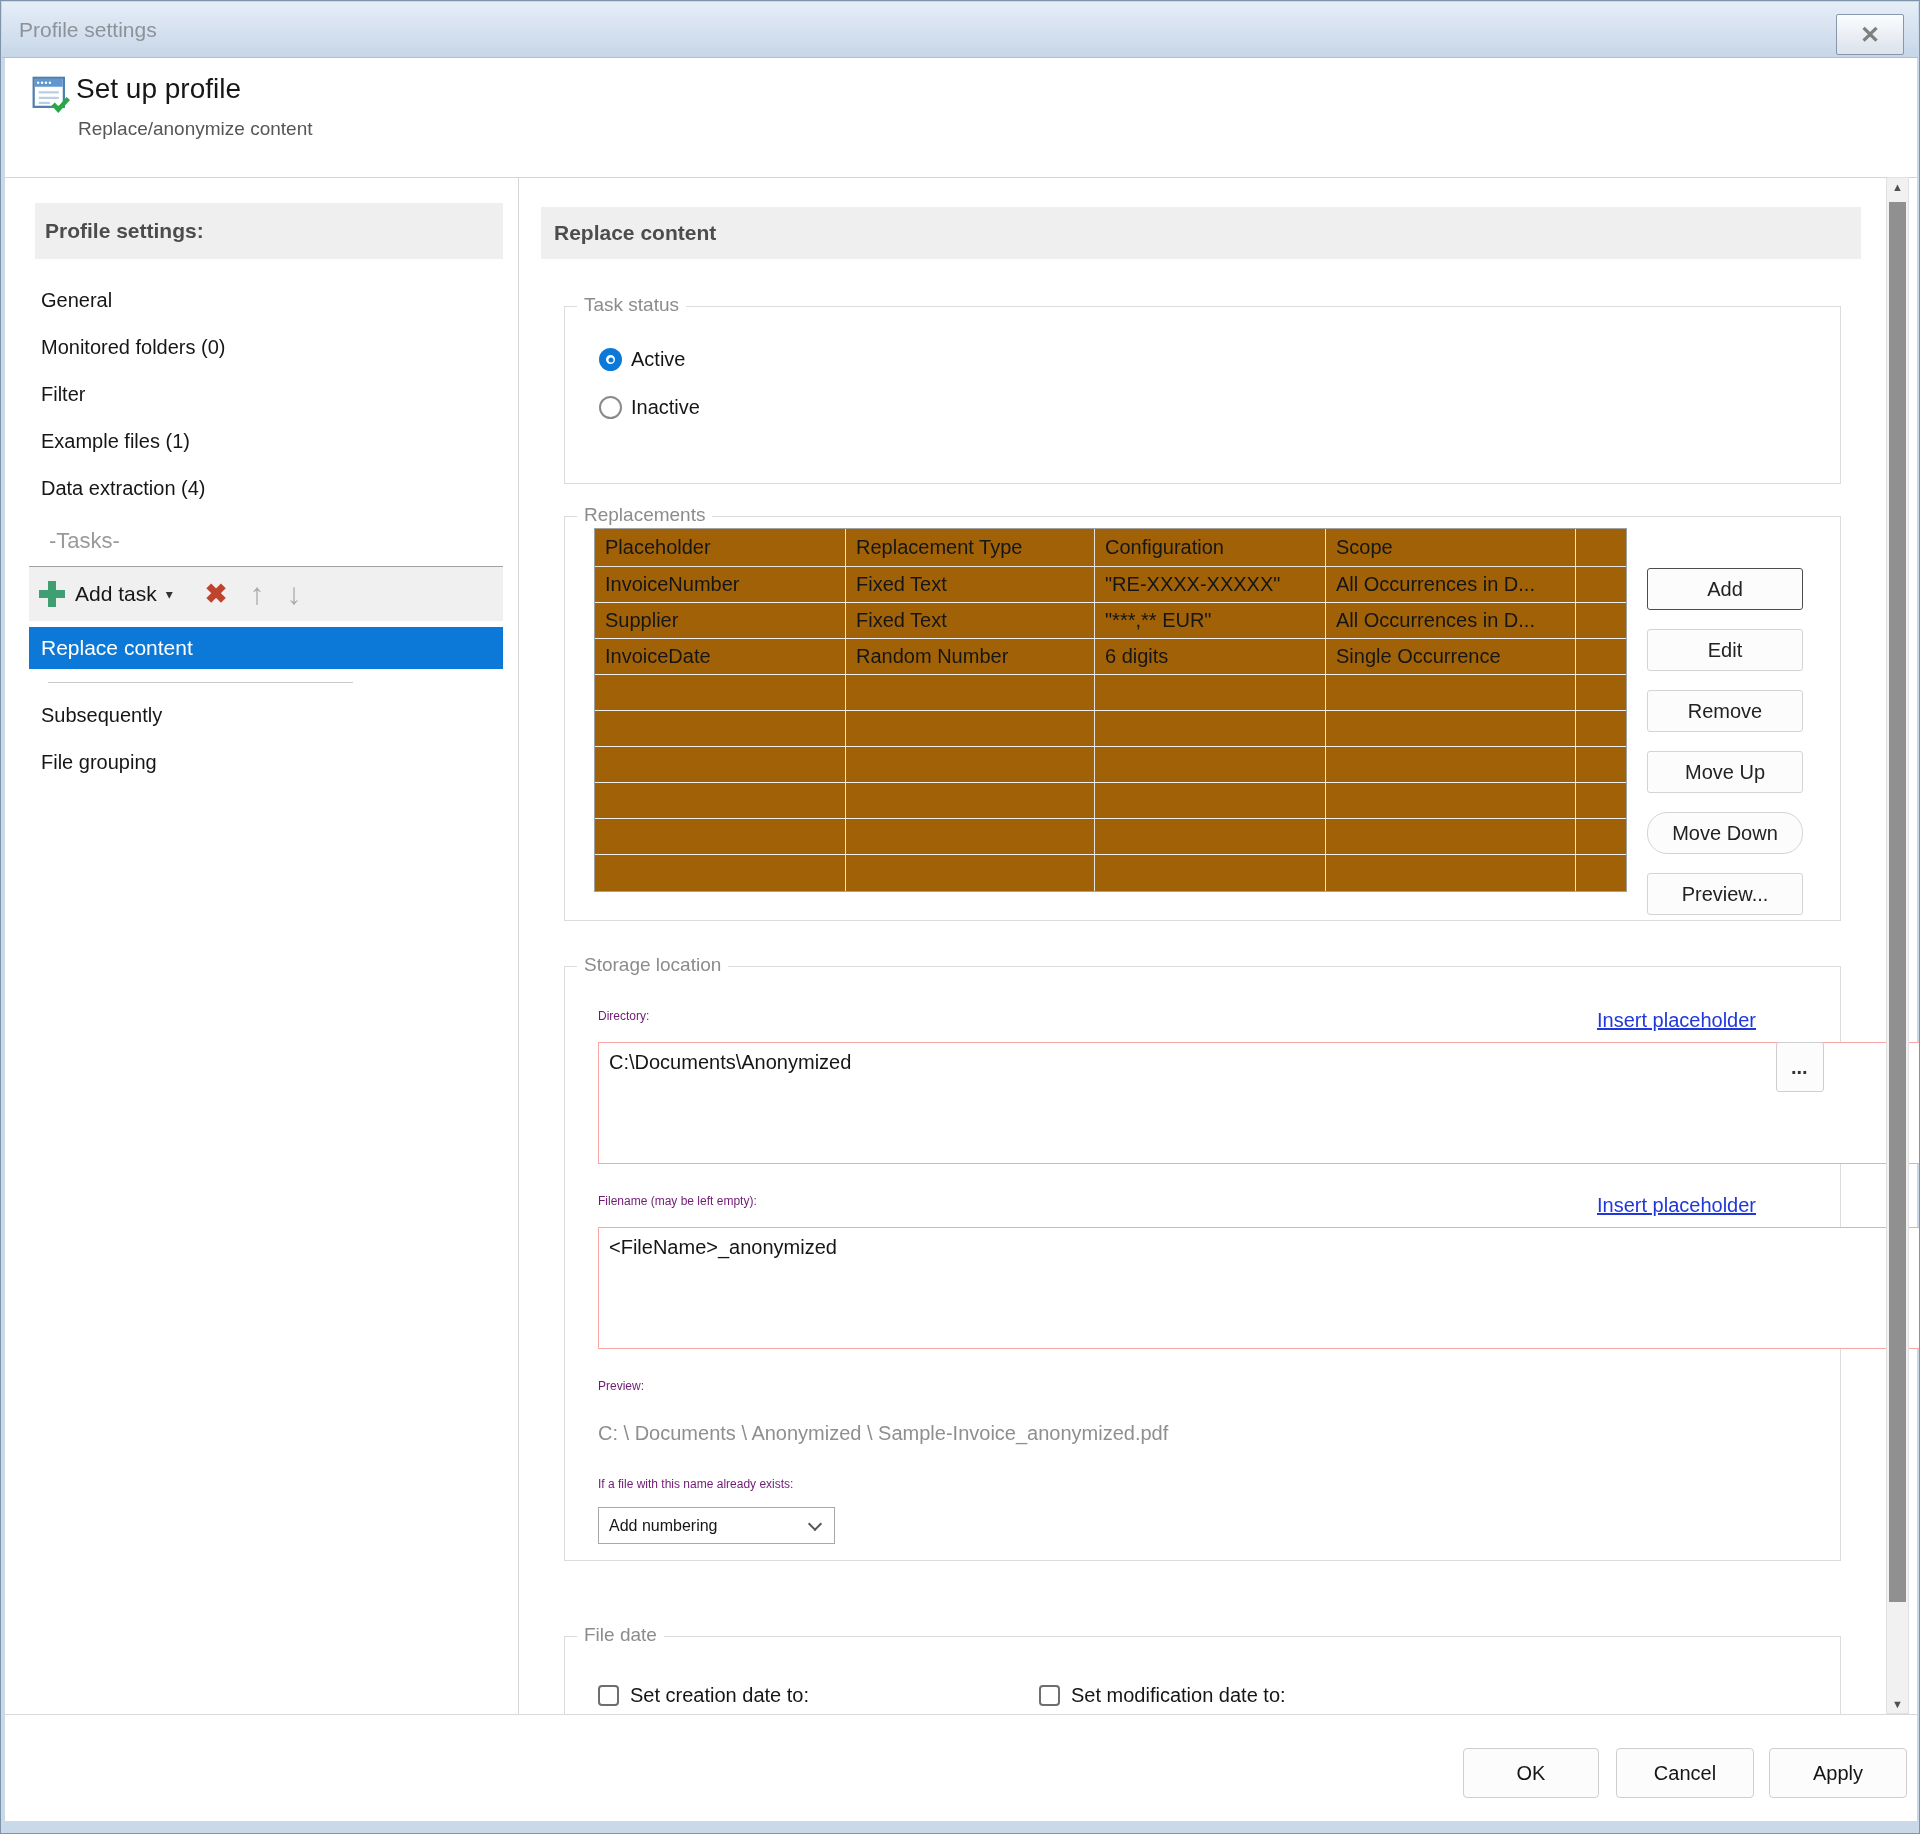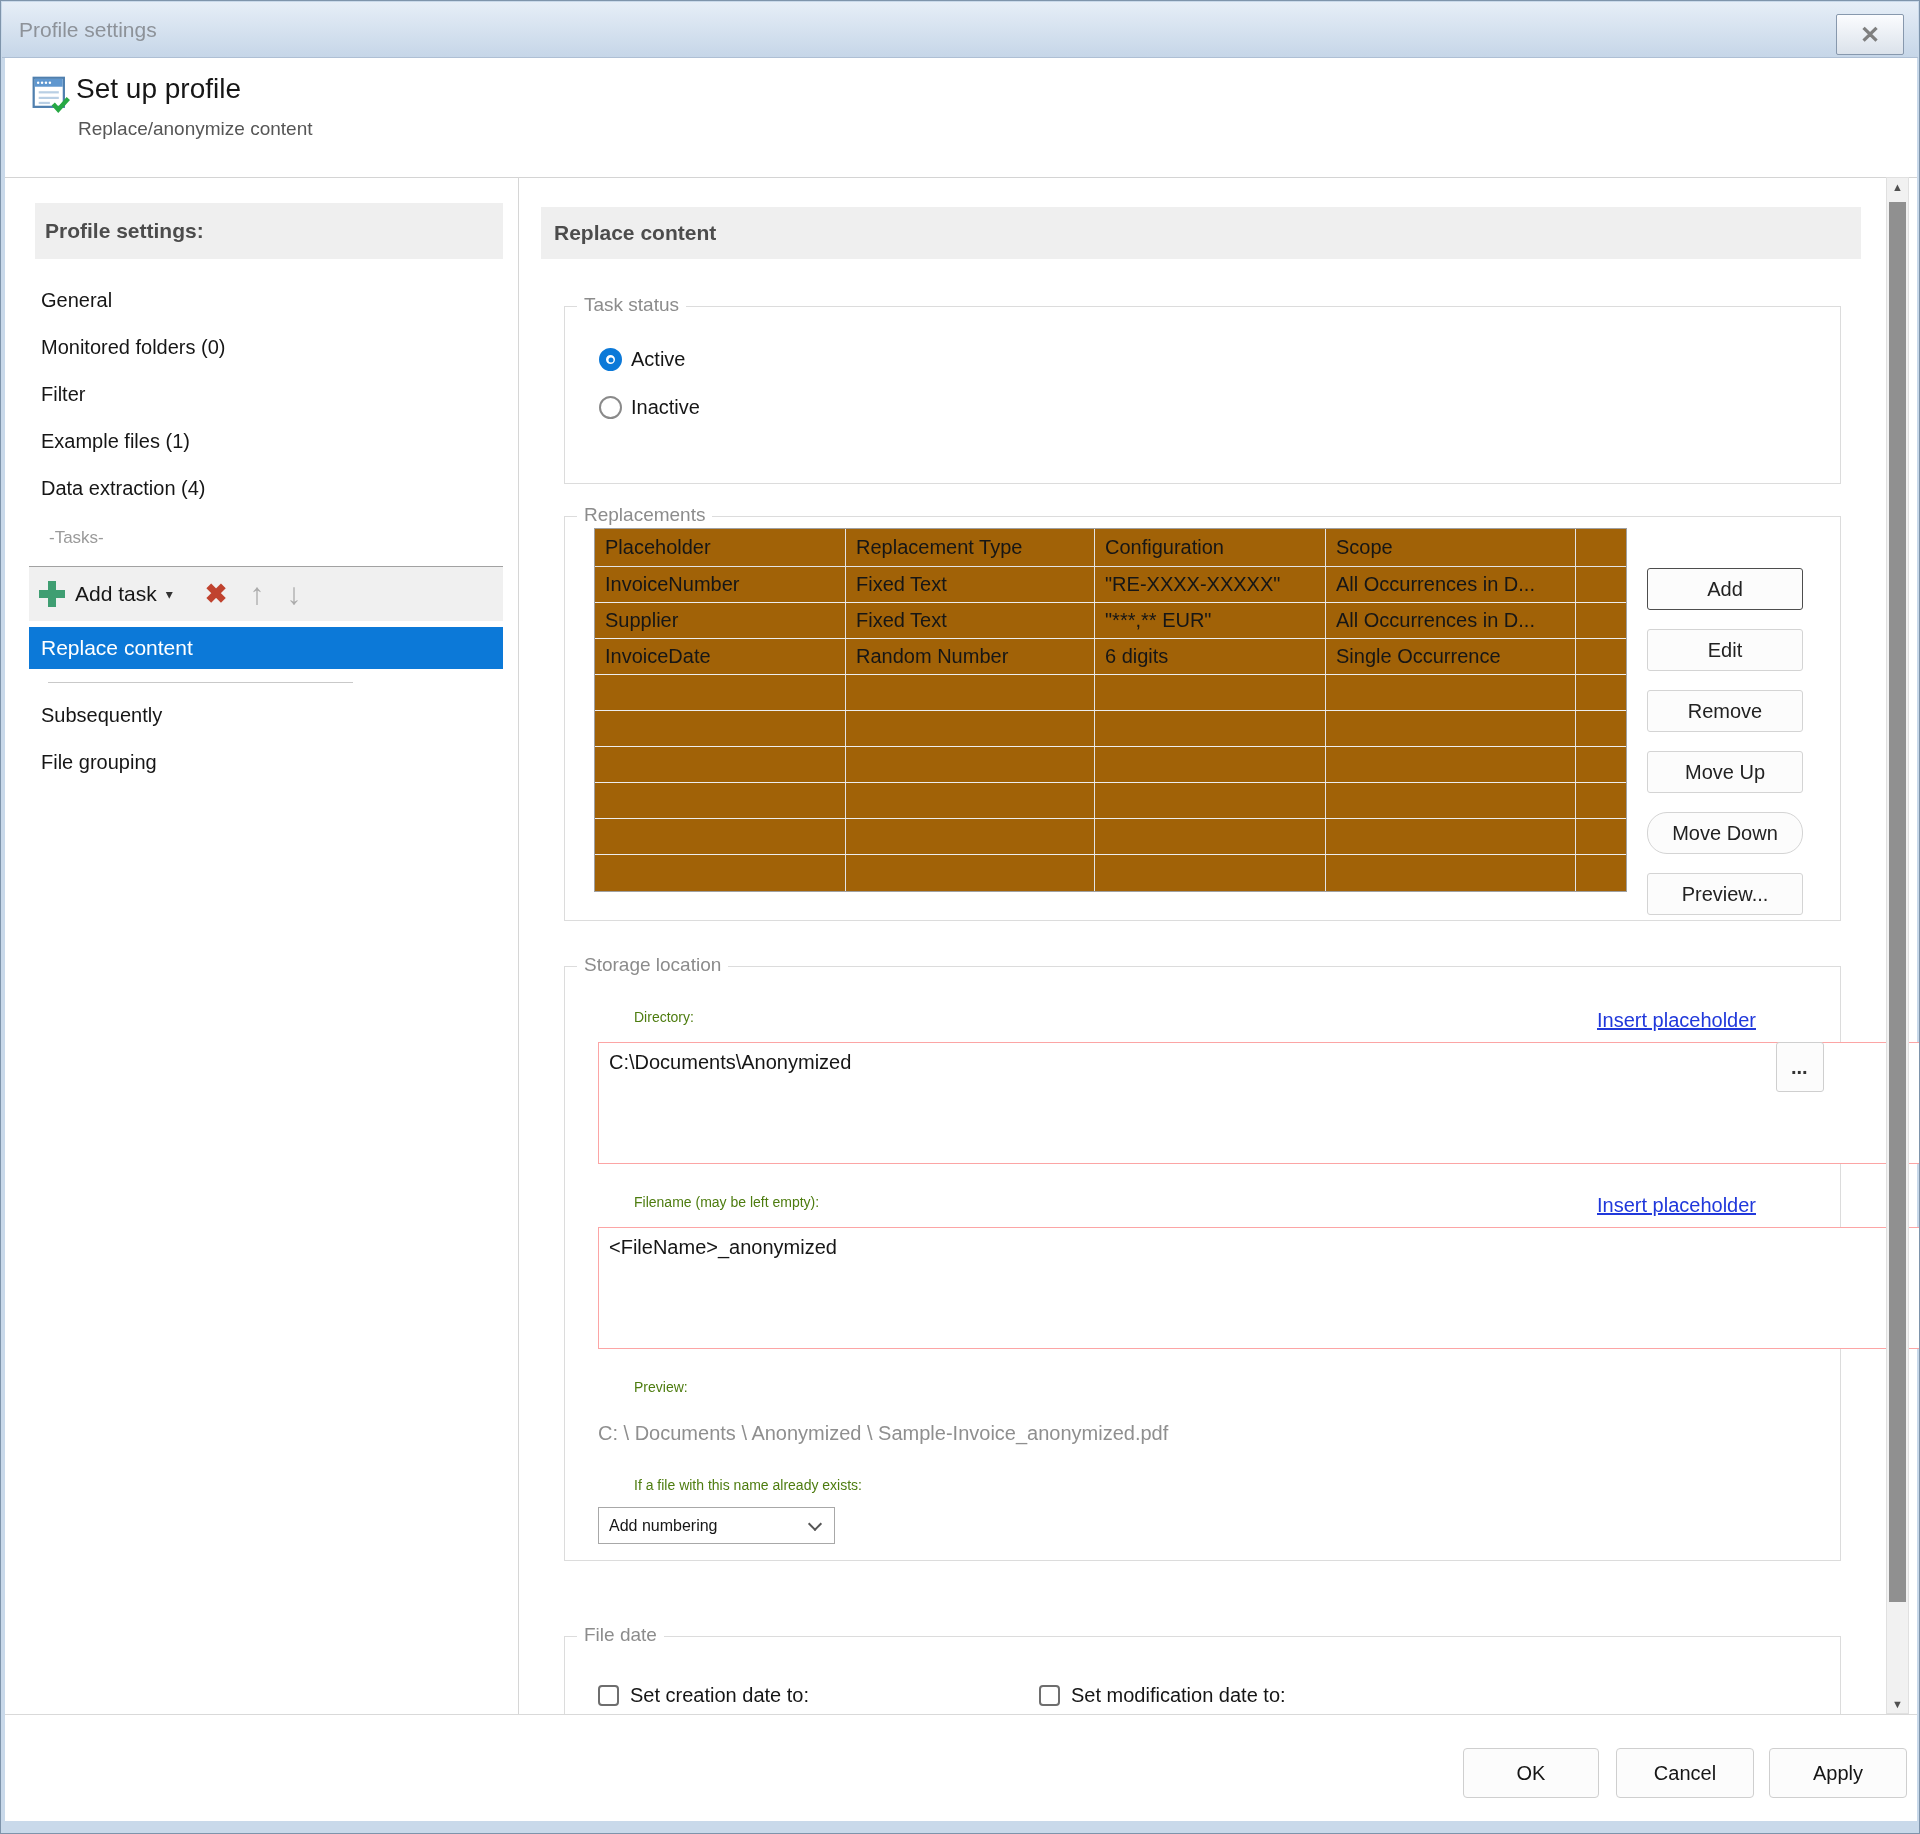--- a/index.html
+++ b/index.html
@@ -23,21 +23,21 @@
   .hdr-title { left:71px; top:15px; font-size:28px; color:#161616; }
   .hdr-sub   { left:73px; top:60px; font-size:19px; color:#565656; }
   .hdr-sep   { left:0; top:119px; width:1912px; height:1px; background:#d4d4d4; }
 
   
   .sb-head { left:30px; top:145px; width:468px; height:56px; background:#efefef;
              display:flex; align-items:center; padding-left:10px;
              font-size:21px; font-weight:bold; color:#4c4c4c; }
   .sb-item { left:30px; width:468px; height:40px; display:flex; align-items:center;
              padding-left:6px; font-size:20px; color:#161616; cursor:default; }
-  .sb-tasks-label { left:44px; top:470px; font-size:17px; color:#9a9a9a;text-align:center; }
+  .sb-tasks-label { left:44px; top:470px; font-size:22px; color:#9a9a9a;text-align:center; }
   .sb-toolbar { left:24px; top:508px; width:474px; height:55px; background:#f0f0f0;
                 border-top:1px solid #a2a2a2; display:flex; align-items:center; }
   .plus-icon { position:relative; width:26px; height:26px; margin-left:10px; }
   .plus-icon::before { content:""; position:absolute; left:0; top:9px; width:26px; height:8px; background:#3f9e72; }
   .plus-icon::after  { content:""; position:absolute; left:9px; top:0; width:8px; height:26px; background:#3f9e72; }
   .addtask-label { margin-left:10px; font-size:21px; color:#161616; }
   .caret { margin-left:9px; font-size:14px; color:#333; }
   .tool-x { margin-left:32px; font-size:27px; font-weight:bold; color:#c0432f; }
   .tool-up, .tool-down { margin-left:22px; font-size:30px; font-weight:bold; color:#ababab; }
   .sb-selected { left:24px; top:569px; width:474px; height:42px; background:#0c79d8;
@@ -77,21 +77,21 @@
   .c4{width:33px; border-right:none;}
   .t-row:last-child { border-bottom:none; }
 
   .side-btn { position:absolute; left:1082px; width:156px; height:42px;
               background:#fcfcfc; border:1px solid #d4d4d4; border-radius:3px;
               font-size:20px; color:#222; display:flex; align-items:center;
               justify-content:center; cursor:default; }
   .side-btn.default { border-color:#4d4d4d; }
 
   
-  .field-label { position:absolute; font-size:14px; color:#4d7c0f;margin-left:36px; }
+  .field-label { position:absolute; font-size:12px; color:#701a75; }
   .link { position:absolute; font-size:20px; color:#2038db; text-decoration:underline; cursor:pointer; }
   .textbox { position:absolute; left:33px; width:1402px; height:122px;
              border:1px solid #fca5a5; background:#fff; }
   .textbox .val { position:absolute; left:10px; top:8px; font-size:20px; color:#161616; }
   .tb-scroll { position:absolute; top:1px; right:1px; bottom:1px; width:21px; background:#f3f3f3; }
   .tb-scroll .up, .tb-scroll .dn { position:absolute; left:0; width:21px; text-align:center;
              font-size:11px; color:#8f8f8f; }
   .tb-scroll .up { top:6px; } .tb-scroll .dn { bottom:6px; }
   .browse-btn { position:absolute; left:1211px; top:75px; width:48px; height:50px;
                 background:#fcfcfc; border:1px solid #cfcfcf; border-radius:3px;

